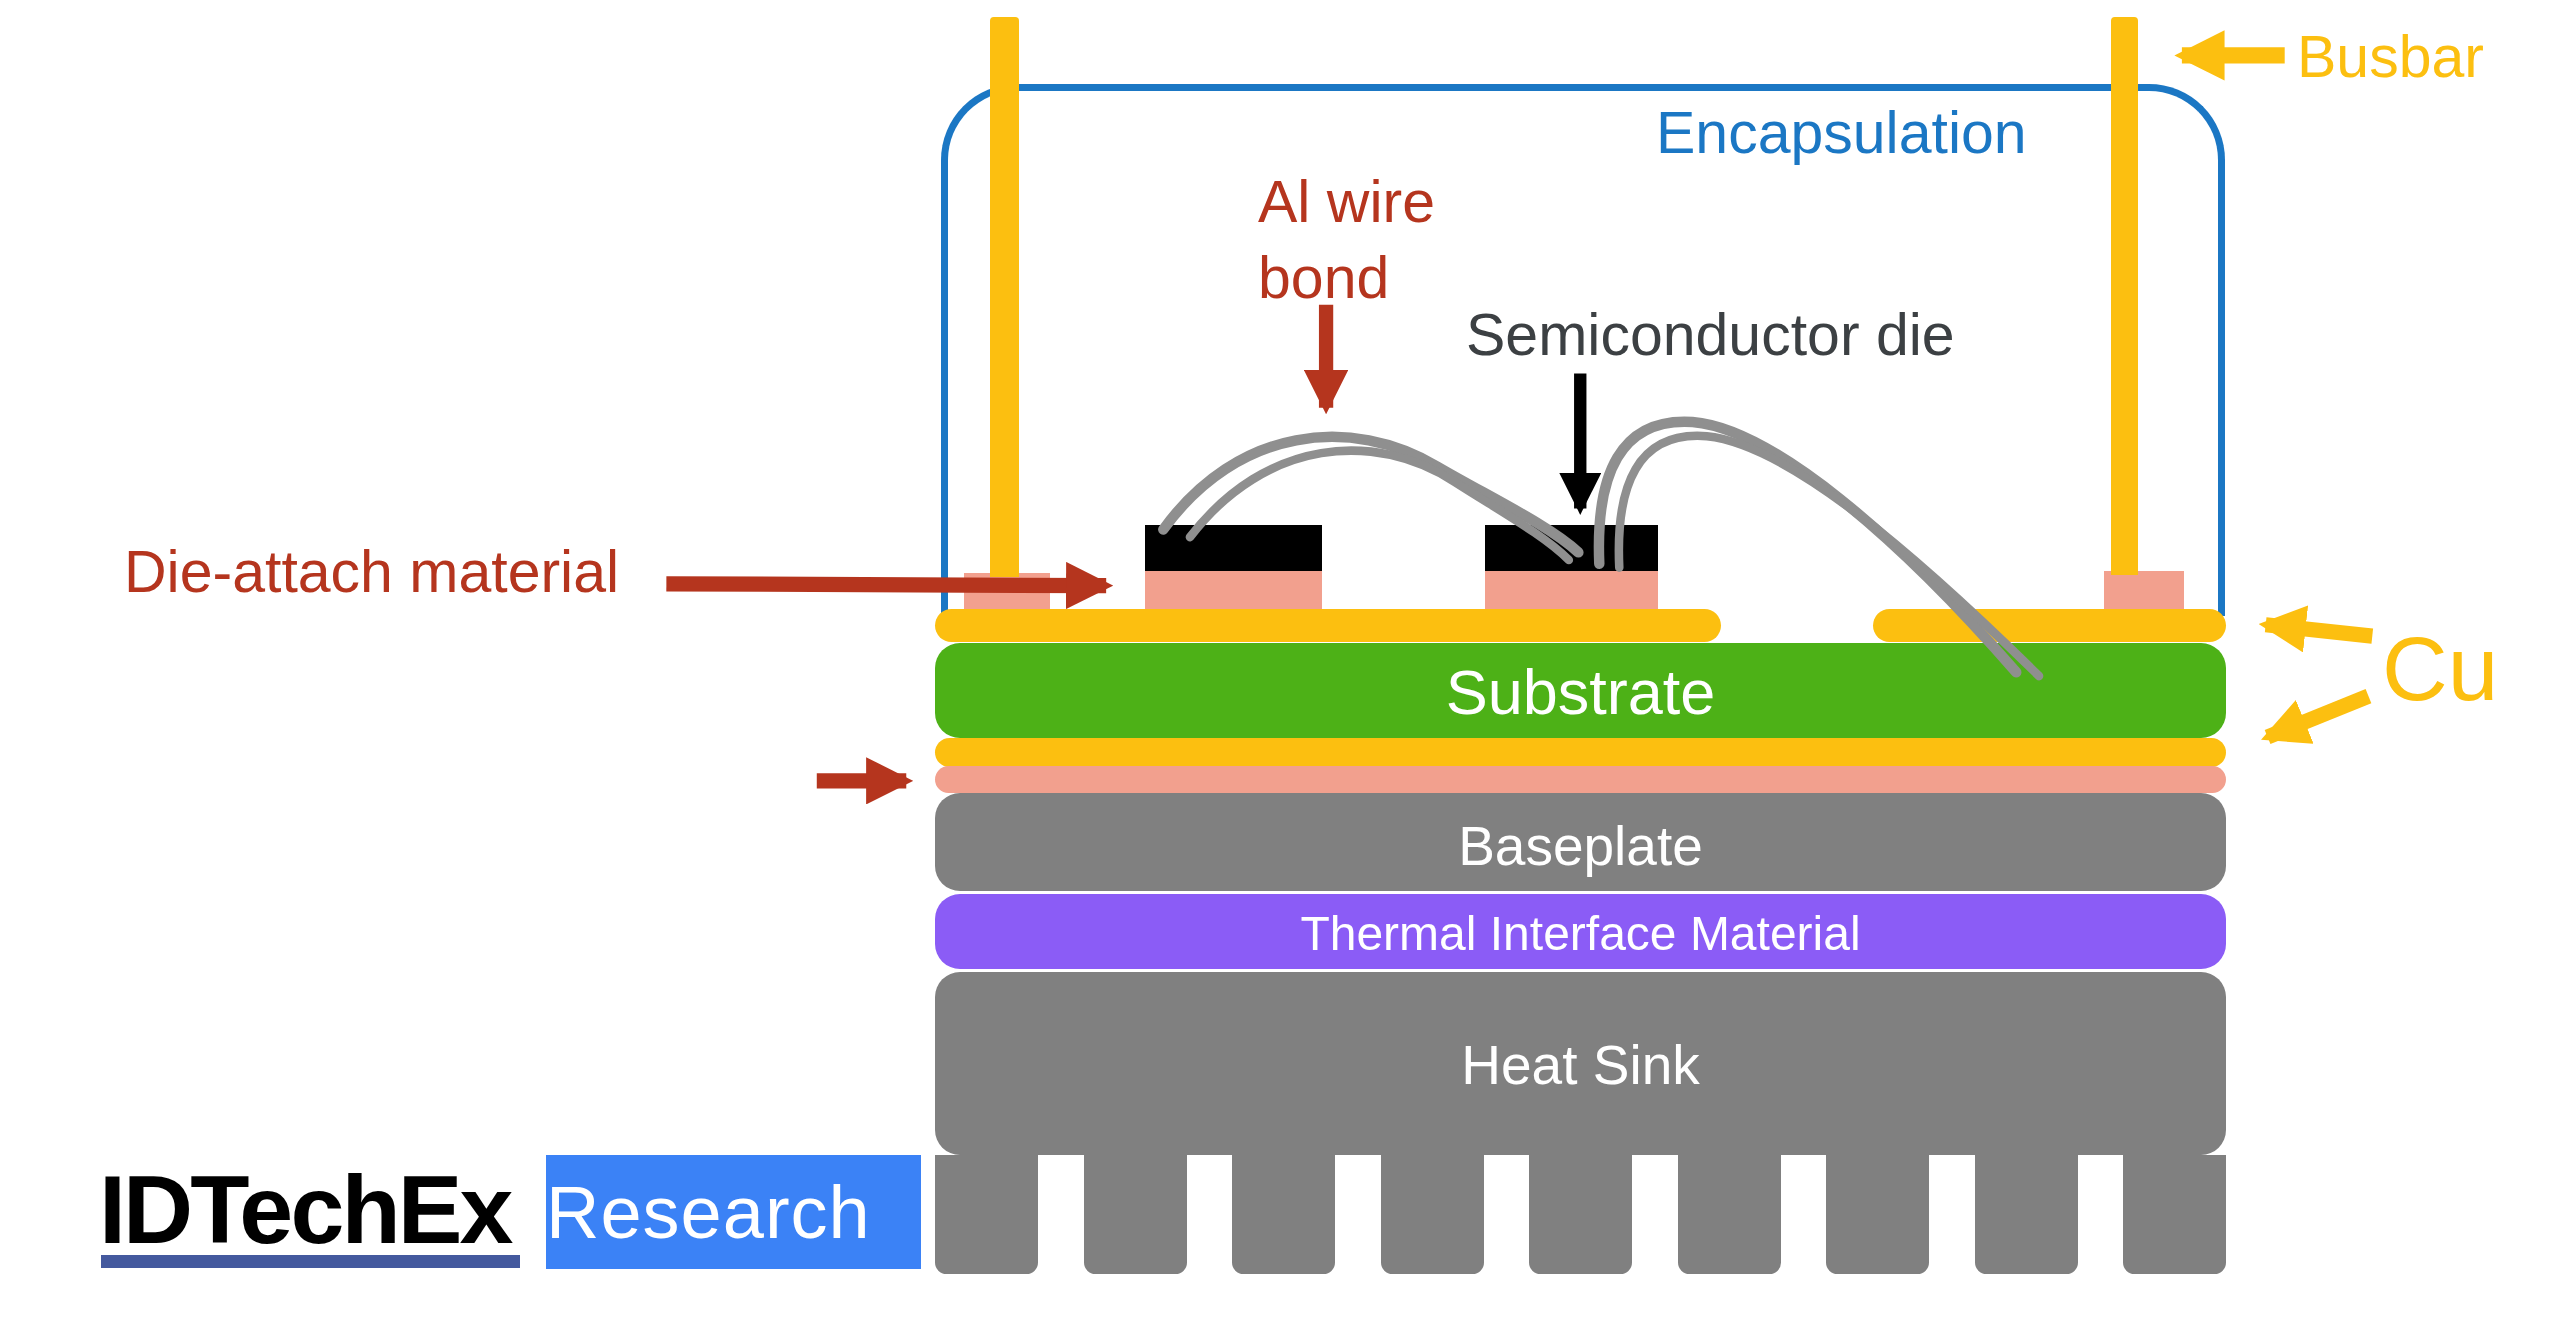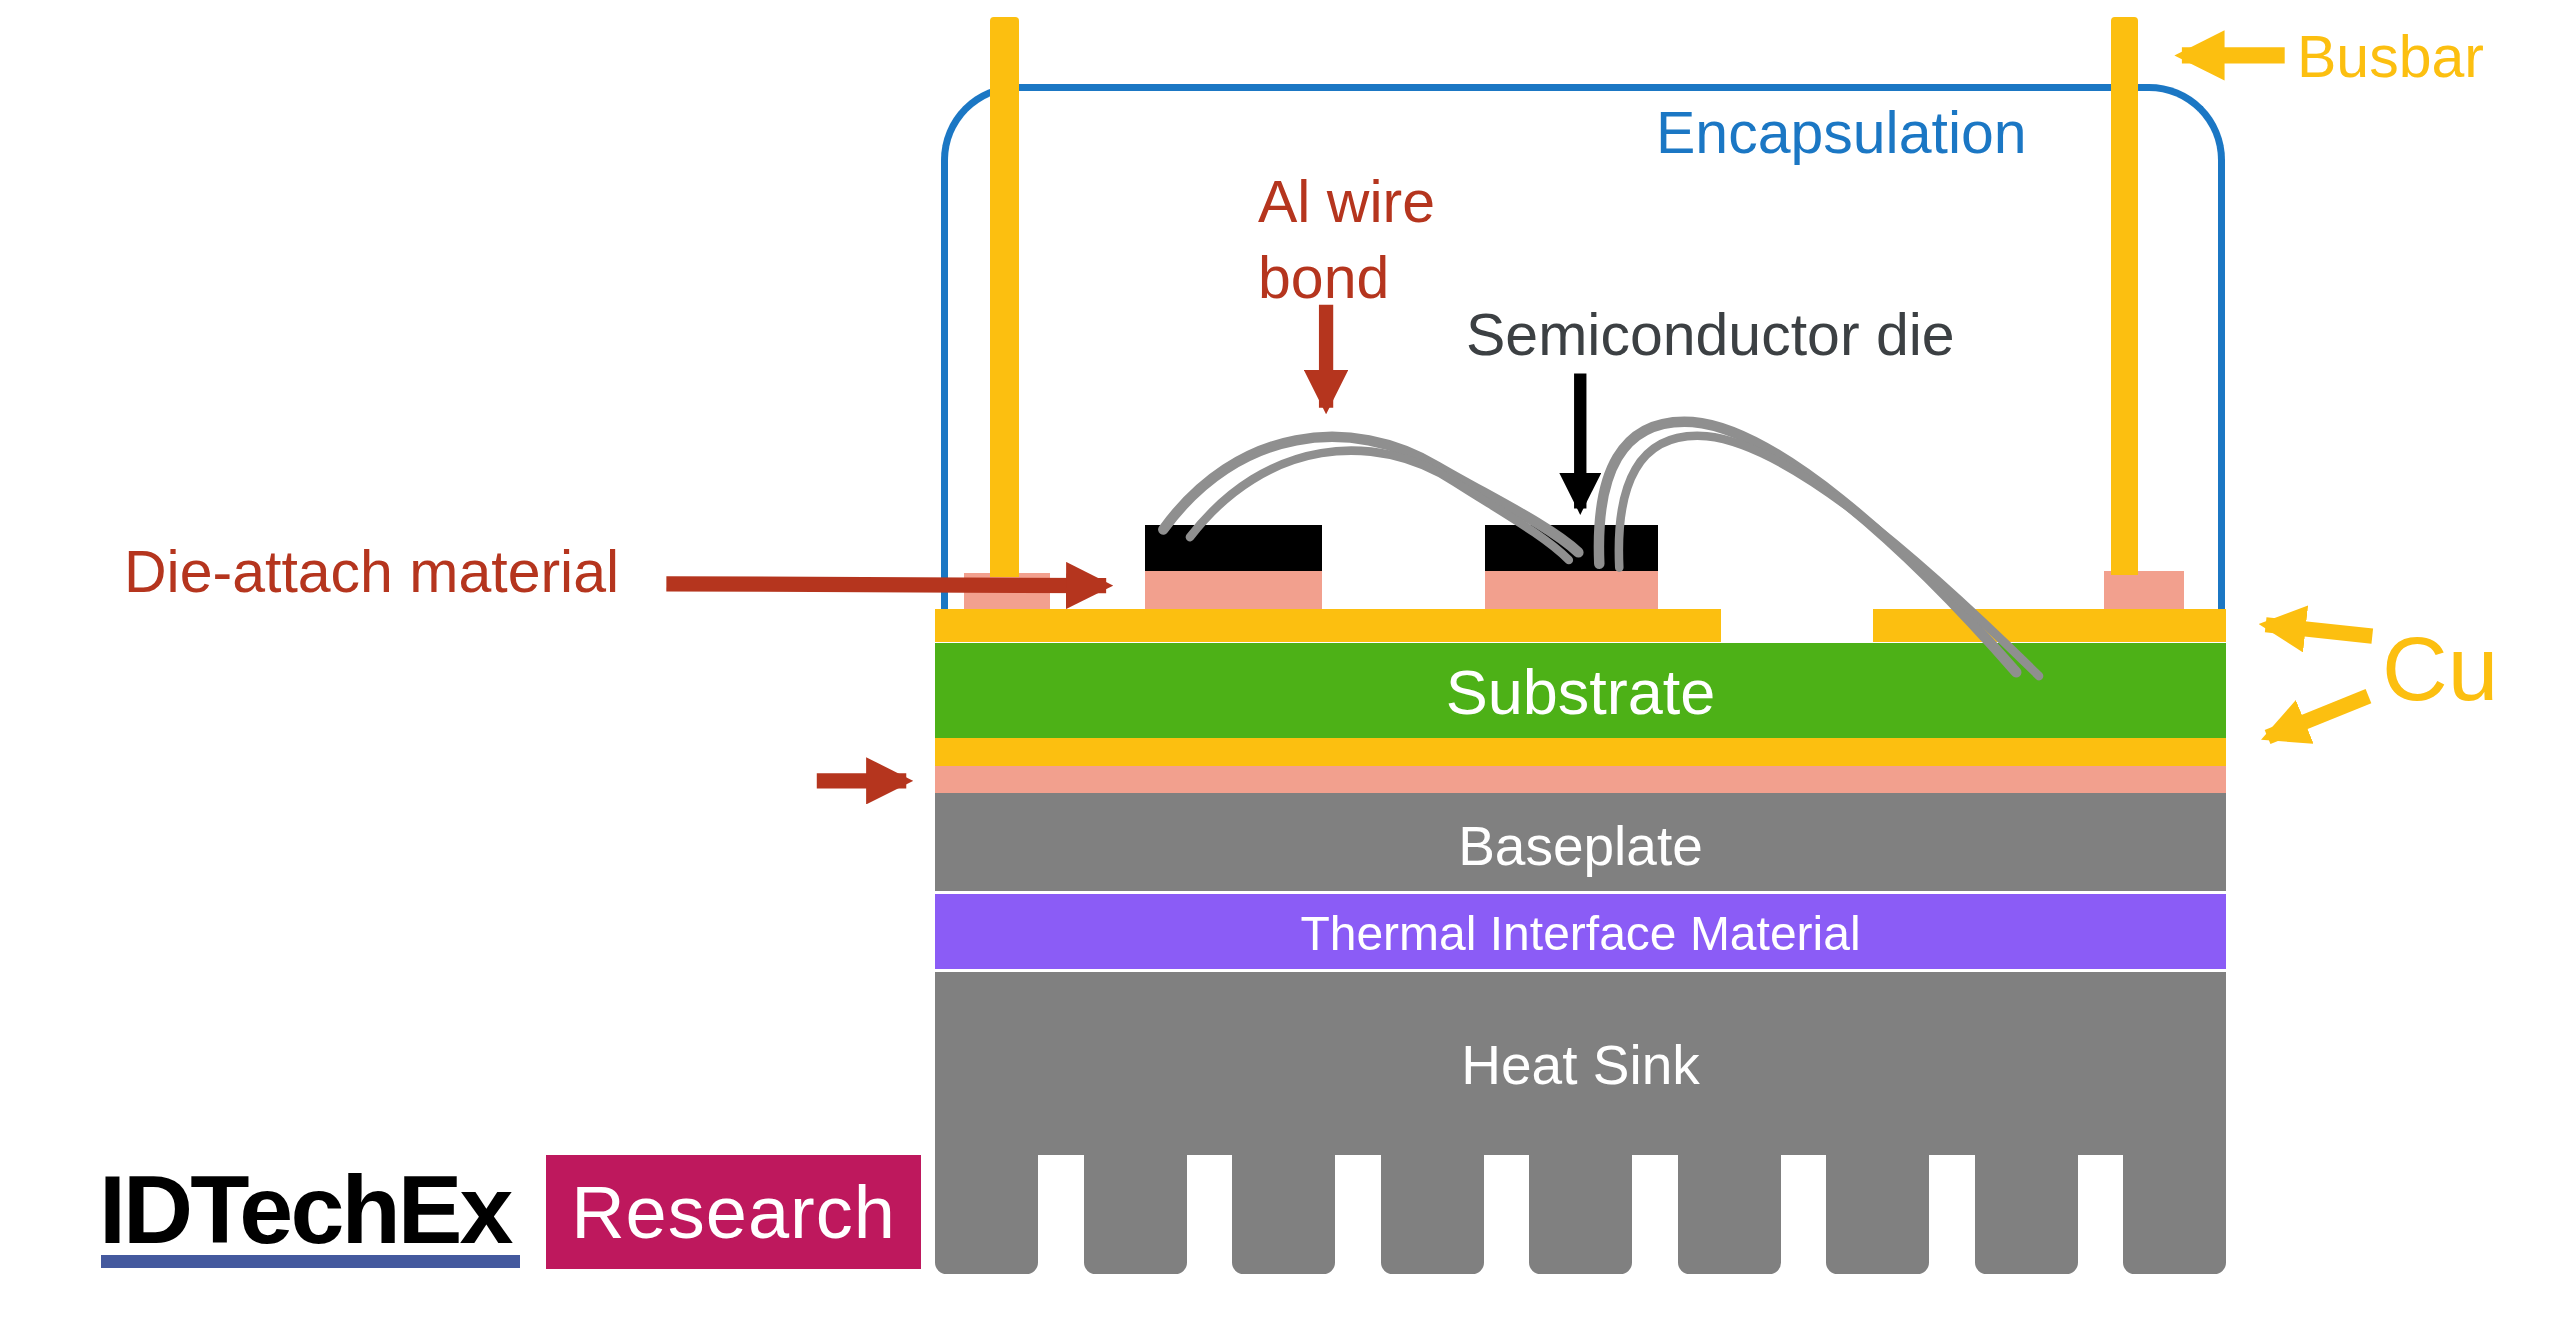--- a/index.html
+++ b/index.html
@@ -13,38 +13,38 @@
   .layer-label{
     position:absolute;left:0;right:0;color:#ffffff;text-align:center;
   }
   
   #encap{
     position:absolute;left:941px;top:84px;width:1270px;height:525px;
     border:7.6px solid #1b77c4;border-bottom:none;
     border-radius:76px 76px 0 0;z-index:5;
   }
   .busbar{position:absolute;background:#fcbf10;border-radius:3.8px 3.8px 0 0;z-index:12;}
-  .stack{position:absolute;z-index:10;}
+  .stack{position:absolute;z-index:10;border-radius:25px;}
   .die{position:absolute;background:#000000;z-index:11;}
   .pad{position:absolute;background:#f2a08e;z-index:11;}
   
   .tooth{position:absolute;top:0;width:103px;height:119px;background:#808080;border-radius:0 0 11.4px 11.4px;}
   
   .lab{position:absolute;z-index:60;white-space:nowrap;}
   .red{color:#b5351e;}
   .yellow{color:#fcbf10;}
   .blue{color:#1b77c4;}
   .dark{color:#3c4043;}
   svg.overlay{position:absolute;left:0;top:0;z-index:40;pointer-events:none;}
   
   #logo-brand{position:absolute;left:99px;top:1154px;font-size:97px;font-weight:bold;
     letter-spacing:-2.9px;color:#000000;z-index:60;}
   #logo-underline{position:absolute;left:101px;top:1255px;width:419px;height:13.3px;background:#44599e;z-index:60;}
-  #logo-box{position:absolute;left:546px;top:1155px;width:375px;height:114px;background:#be185d;
-    display:flex;align-items:center;justify-content:center;z-index:60;}
+  #logo-box{position:absolute;left:546px;top:1155px;width:375px;height:114px;background:#3b82f6;
+    display:flex;align-items:center;z-index:60;}
   #logo-box span{color:#ffffff;font-size:74px;font-weight:400;letter-spacing:1px;}
 </style>
 </head>
 <body>
 
 <div id="canvas">
 
   <div id="encap"></div>
 
   <div class="busbar" style="left:990px;top:17px;width:28.6px;height:560px;"></div>

